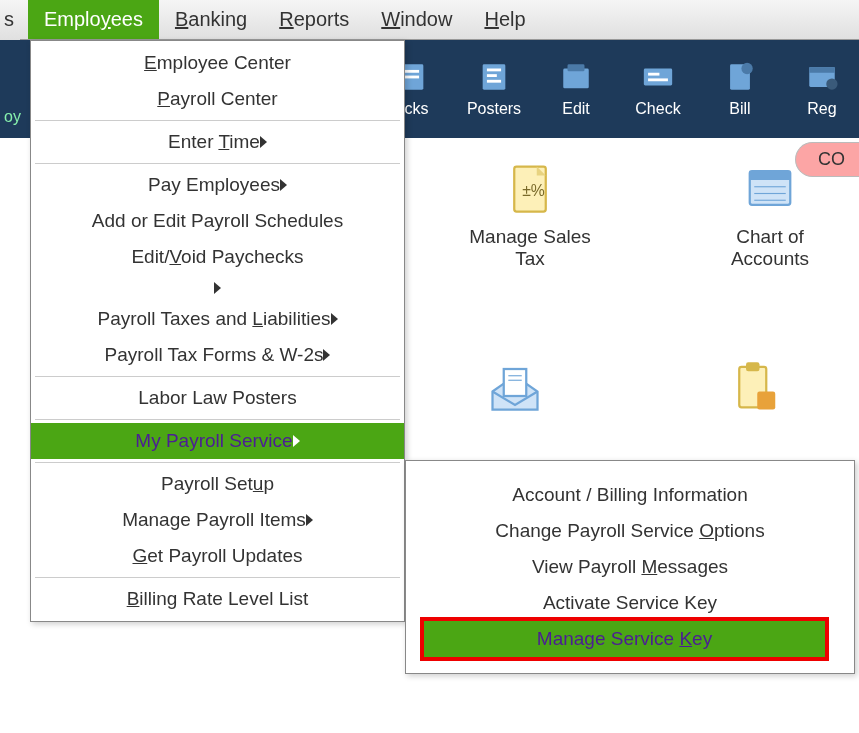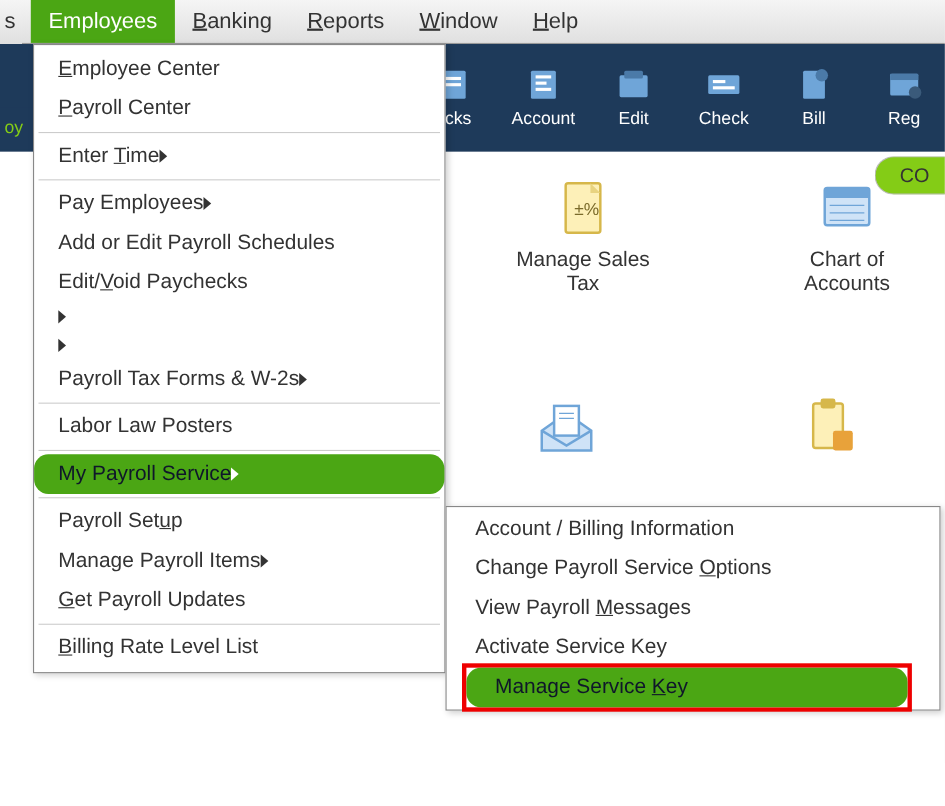--- a/index.html
+++ b/index.html
@@ -70,21 +70,21 @@
   .card2 { margin-top: 60px; }
 
   .pill-btn {
     position: absolute;
     top: 4px;
     right: 0;
     border: 1px solid #bbb;
     border-right: none;
     border-radius: 18px 0 0 18px;
     padding: 6px 14px 6px 22px;
-    background: #84cc16;
+    background: #fca5a5;
     font-size: 18px;
     color: #333;
   }
 
   
   .dropdown {
     position: absolute;
     top: 40px;
     left: 30px;
     width: 375px;
@@ -93,58 +93,57 @@
     box-shadow: 2px 2px 6px rgba(0,0,0,.2);
     z-index: 10;
     padding: 4px 0;
   }
   .menu-item {
     padding: 7px 22px;
     font-size: 19px;
     color: #333;
     display: flex;
     align-items: center;
-    justify-content: flex-start;
+    justify-content: center;
     cursor: pointer;
   }
   .menu-item.hl {
     background: #4ba614;
-    color: #0f172a;
-    border-radius: 13px;
+    color: #4c1d95;
   }
   .menu-sep { height: 1px; background: #ccc; margin: 3px 4px; }
   .arrow-right {
     width: 0; height: 0;
     border-top: 6px solid transparent;
     border-bottom: 6px solid transparent;
     border-left: 7px solid #333;
   }
   .menu-item.hl .arrow-right { border-left-color: #fff; }
 
   .submenu {
     position: absolute;
     top: 460px;
     left: 405px;
     width: 450px;
     background: #fff;
     border: 1px solid #888;
     box-shadow: 2px 2px 6px rgba(0,0,0,.2);
     z-index: 11;
-    padding: 2px 0;
+    padding: 16px 0;
   }
   .submenu .menu-item { padding: 7px 26px; }
   .redbox {
     border: 4px solid #e00;
     margin: -4px 25px -4px 14px;
     padding: 0;
   }
 
   .oy-frag {
     position:absolute; top:98px; left:0; width:30px;
-    background:#1e3a5a; color:#84cc16;
+    background:#1e3a5a; color:#86efac;
     font-size:16px; padding:10px 4px;
     z-index:2;
   }
   .s-frag {
     position:absolute; top:0; left:0; width:20px; height:40px;
     background: linear-gradient(#f5f5f5, #e0e0e0);
     font-size:20px; color:#333; padding:8px 4px;
   }
 
 </style>
@@ -181,21 +180,21 @@
       </svg>
     <span>ecks</span>
   </div>
   <div class="toolbar-btn">
     <svg class="ticon" viewBox="0 0 24 24">
         <rect x="4" y="3" width="16" height="18" rx="1" fill="#6fa5d8"></rect>
         <rect x="7" y="6" width="10" height="2" fill="#fff"></rect>
         <rect x="7" y="10" width="7" height="2" fill="#fff"></rect>
         <rect x="7" y="14" width="10" height="2" fill="#fff"></rect>
       </svg>
-    <span>Account</span>
+    <span>Posters</span>
   </div>
   <div class="toolbar-btn">
     <svg class="ticon" viewBox="0 0 24 24">
         <rect x="3" y="6" width="18" height="14" rx="1" fill="#6fa5d8"></rect>
         <rect x="6" y="3" width="12" height="5" rx="1" fill="#4b7aa8"></rect>
       </svg>
     <span>Edit</span>
   </div>
   <div class="toolbar-btn">
     <svg class="ticon" viewBox="0 0 24 24">
@@ -289,20 +288,21 @@
   <div class="menu-item">
     <span>Add or Edit Payroll Schedules</span>
   </div>
   <div class="menu-item">
     <span>Edit/<span class="underline">V</span>oid Paychecks</span>
   </div>
   <div class="menu-item">
     <span class="arrow-right"></span>
   </div>
   <div class="menu-item">
+    <span>Payroll Taxes and <span class="underline">L</span>iabilities</span>
     <span class="arrow-right"></span>
   </div>
   <div class="menu-item">
     <span>Payroll Tax Forms &amp; W-2s</span>
     <span class="arrow-right"></span>
   </div>
   <div class="menu-sep"></div>
   <div class="menu-item">
     <span>Labor Law Posters</span>
   </div>

